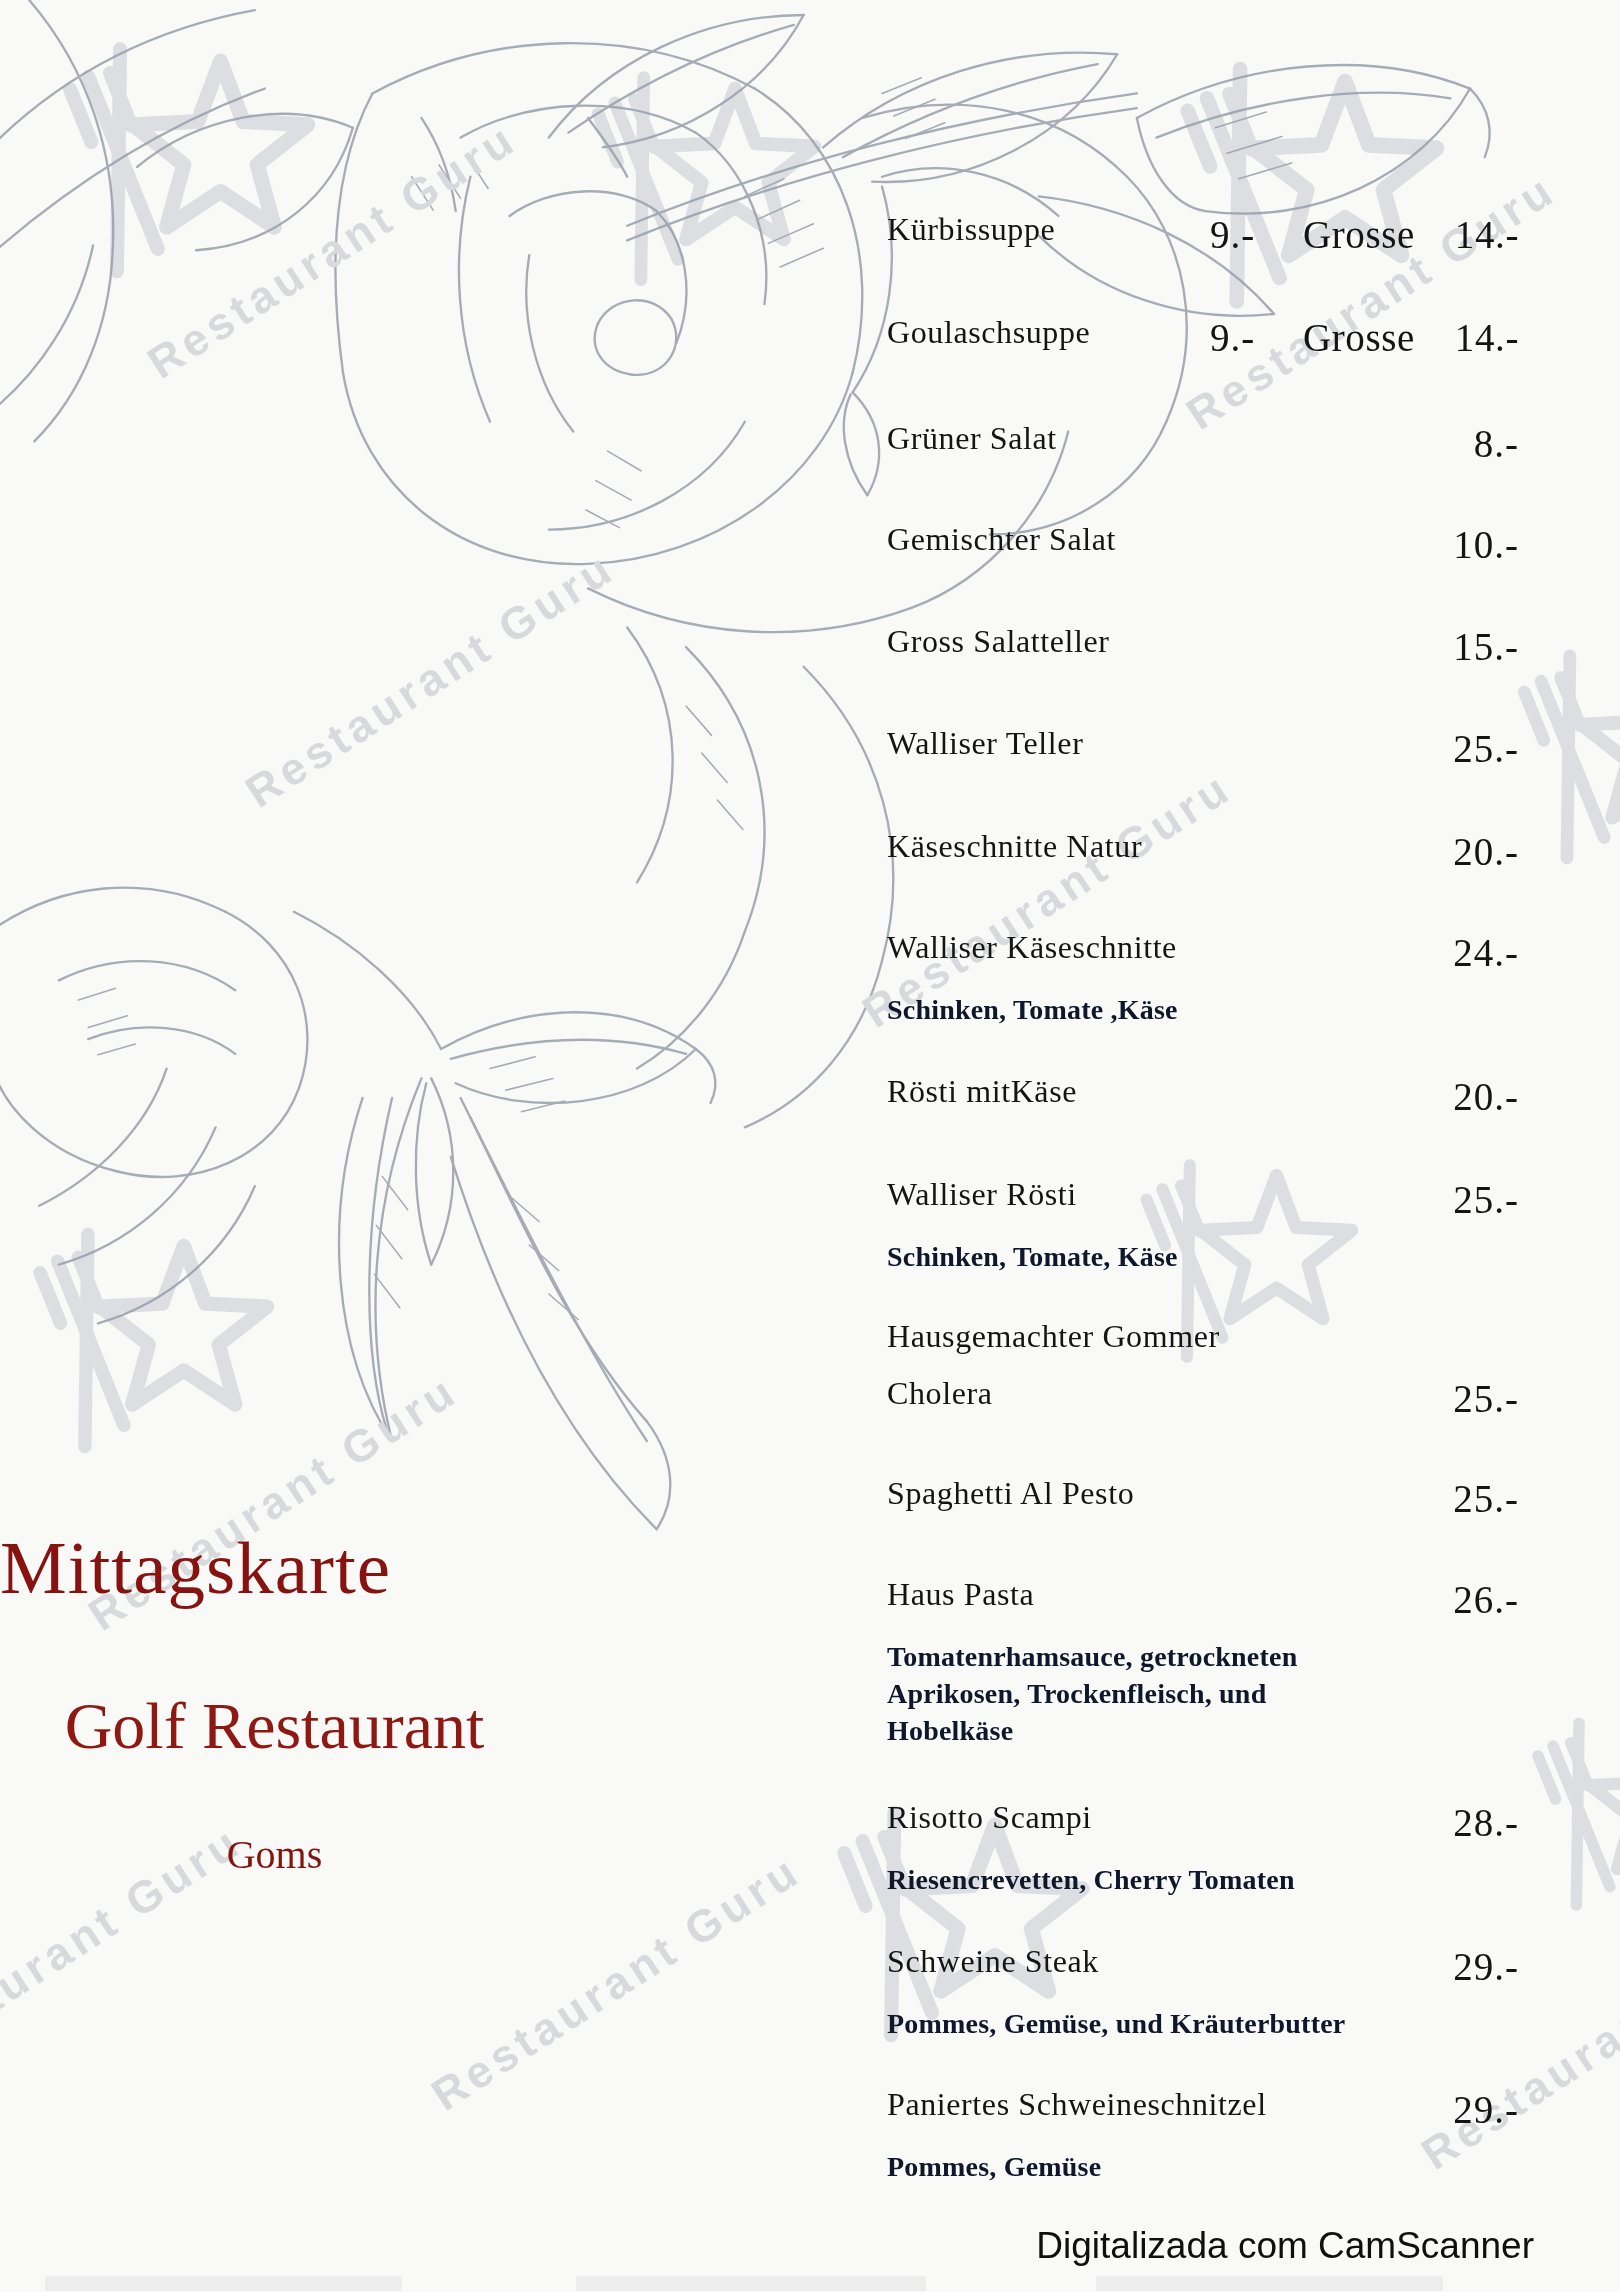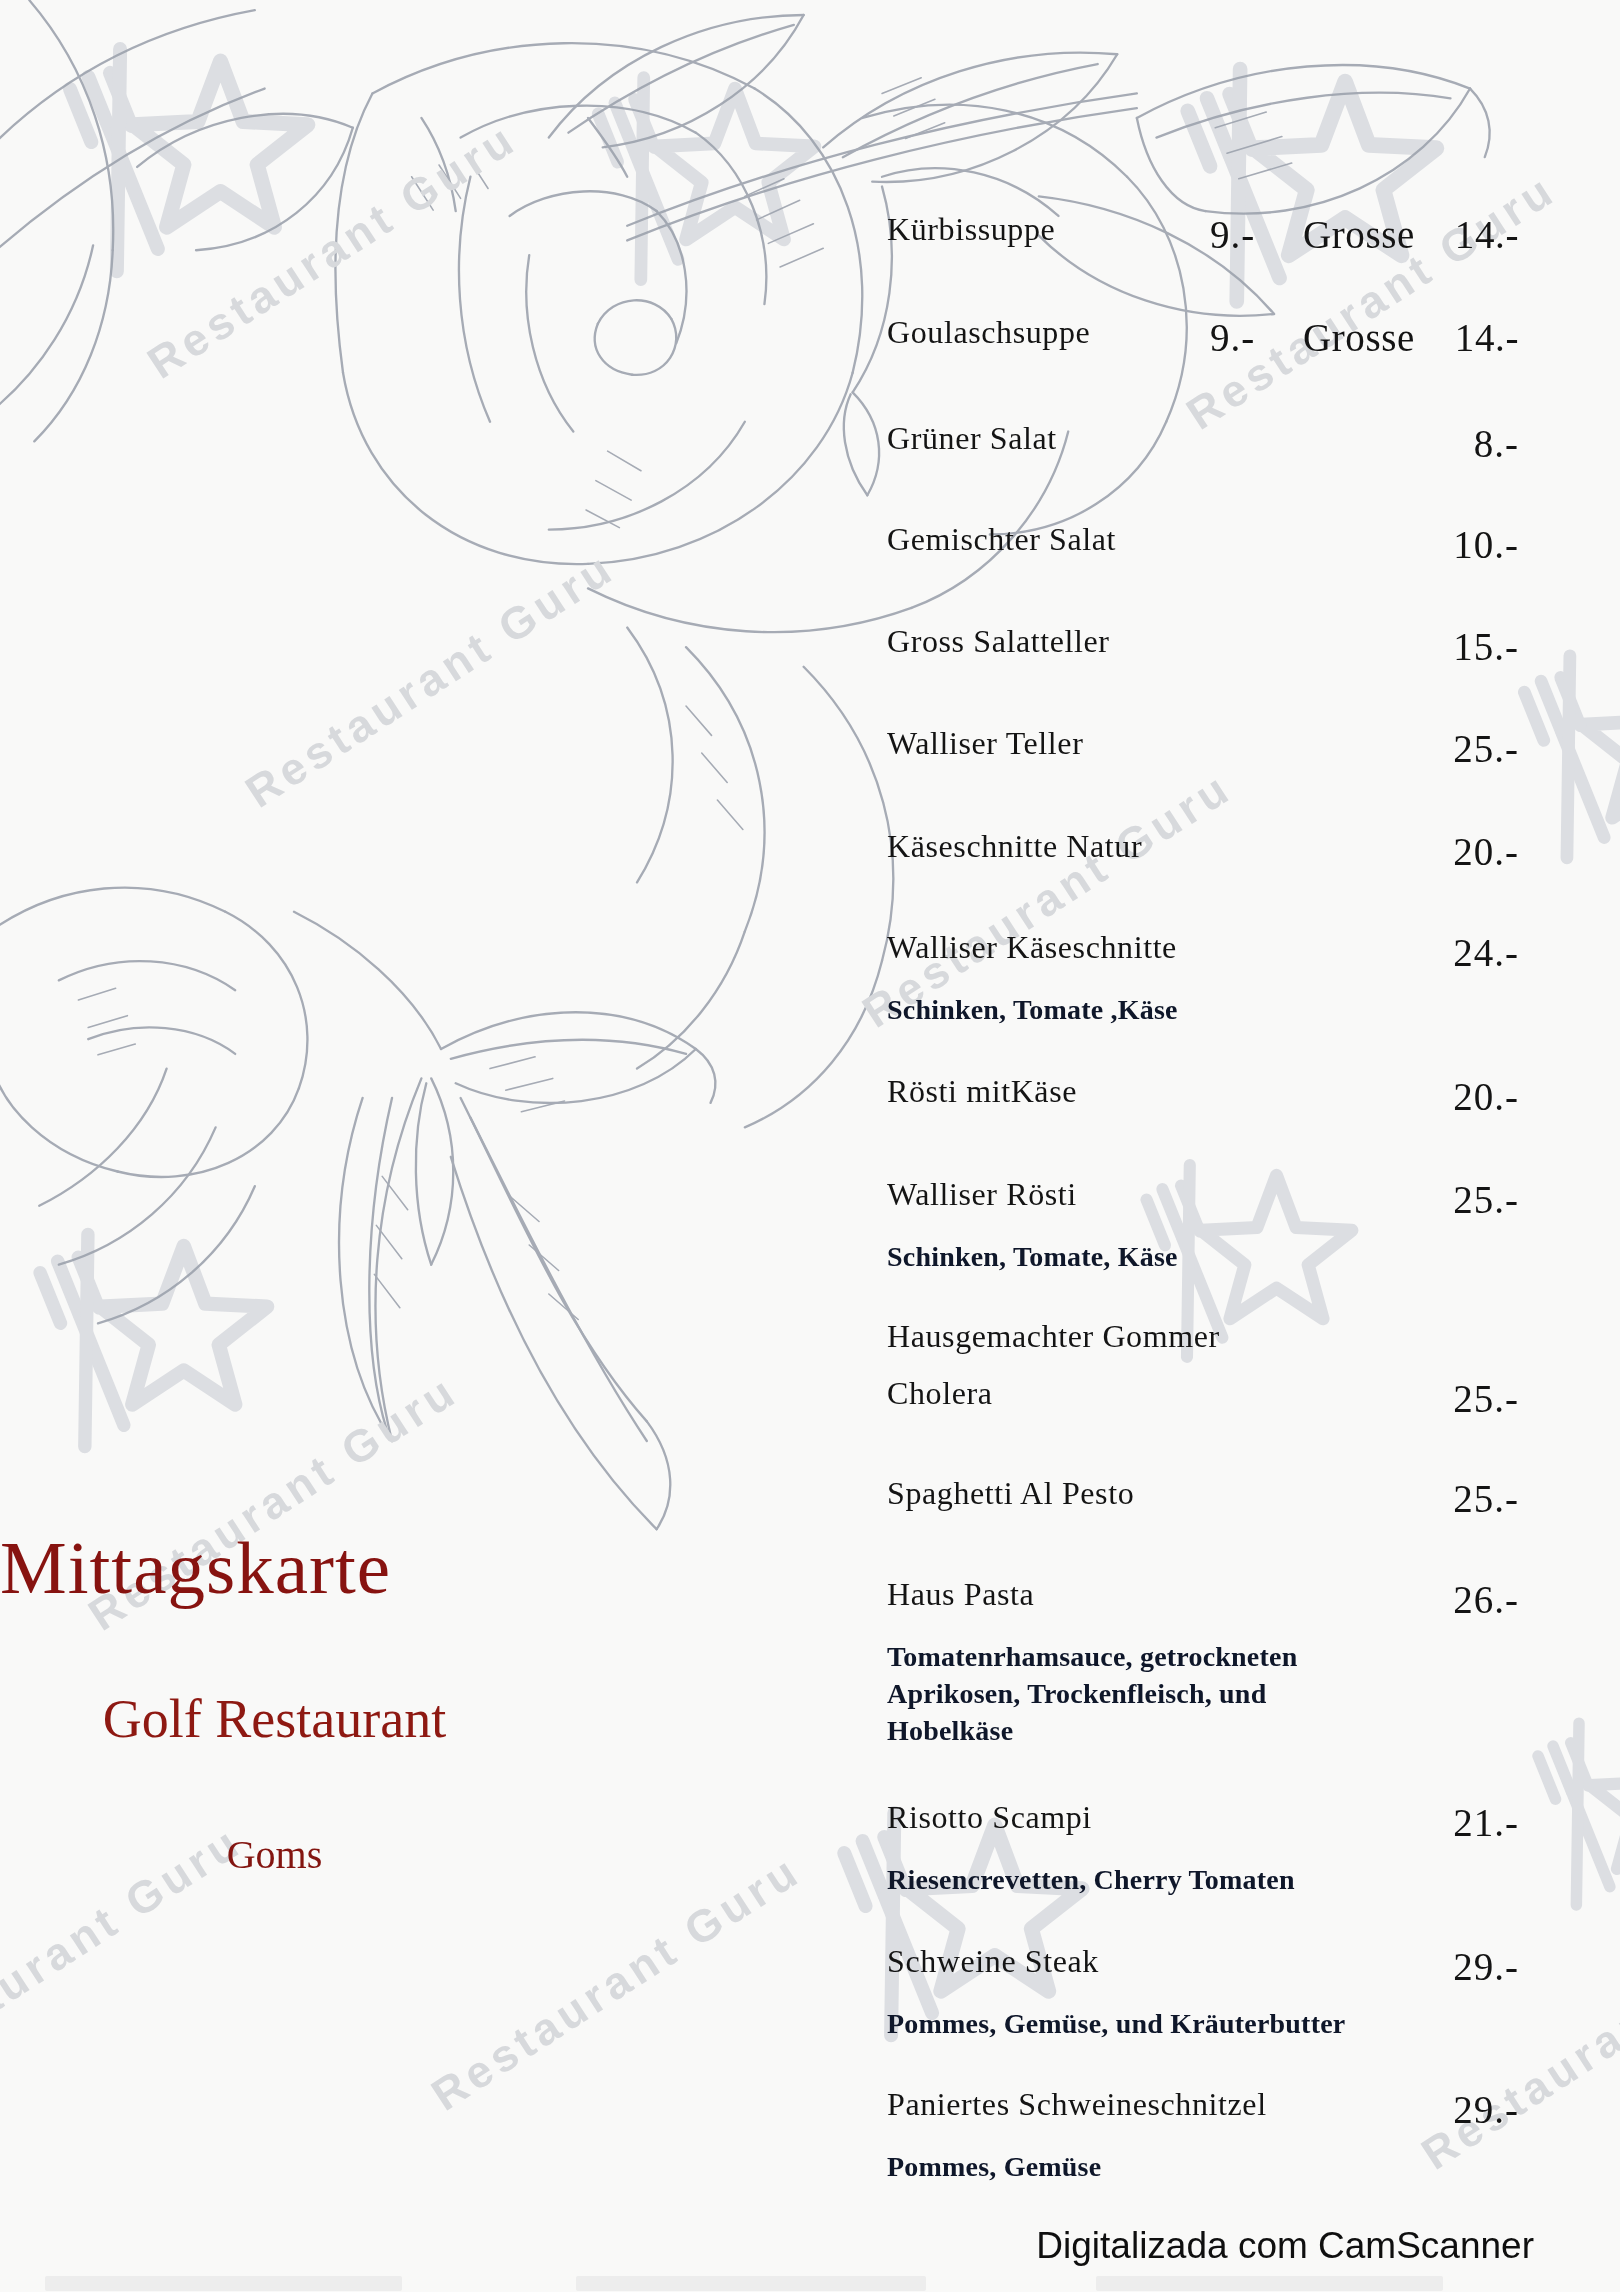--- a/index.html
+++ b/index.html
@@ -23,21 +23,21 @@
   .item-price{position:absolute;right:2px;top:1px;font-size:39px;letter-spacing:1px;}
   .mid-price{position:absolute;left:323px;top:1px;font-size:39px;letter-spacing:1px;}
   .size-wrap{position:absolute;right:2px;top:1px;font-size:39px;display:flex;gap:40px;letter-spacing:0.6px;}
   .item-desc{
     margin-top:8.8px;font-size:28px;font-weight:bold;line-height:37px;
     max-width:510px;letter-spacing:0.2px;color:#0f172a;
   }
   .menu-title{position:absolute;left:0;top:1525px;width:549px;text-align:left;
     font-size:75px;color:#871310;letter-spacing:1px;}
   .restaurant-name{position:absolute;left:0;top:1688px;width:549px;text-align:center;
-    font-size:54px;color:#8e1912;}
+    font-size:66px;color:#8e1912;}
   .location-name{position:absolute;left:0;top:1831px;width:549px;text-align:center;
     font-size:40px;color:#831510;}
   
   .scan-note{
     position:absolute;right:86px;top:2225px;
     font-family:"Liberation Sans", sans-serif;font-size:37px;color:#0f0f0f;
   }
   .scan-bar{position:absolute;top:2276px;height:14.7px;background:#ededed;border-radius:2px;}
   .bar1{left:45px;width:357px;}
   .bar2{left:576px;width:350px;}
@@ -232,21 +232,21 @@
         <div class="row-line2"><span class="item-name">Cholera</span><span class="item-price">25.-</span></div>
       </div>
       <div class="menu-row" style="top: 1475px;">
         <div class="row-line"><span class="item-name">Spaghetti Al Pesto</span><span class="item-price">25.-</span></div>
       </div>
       <div class="menu-row" style="top: 1576px;">
         <div class="row-line"><span class="item-name">Haus Pasta</span><span class="item-price">26.-</span></div>
         <div class="item-desc">Tomatenrhamsauce, getrockneten Aprikosen, Trockenfleisch, und Hobelkäse</div>
       </div>
       <div class="menu-row" style="top: 1799px;">
-        <div class="row-line"><span class="item-name">Risotto Scampi</span><span class="item-price">21.-</span></div>
+        <div class="row-line"><span class="item-name">Risotto Scampi</span><span class="item-price">28.-</span></div>
         <div class="item-desc">Riesencrevetten, Cherry Tomaten</div>
       </div>
       <div class="menu-row" style="top: 1943px;">
         <div class="row-line"><span class="item-name">Schweine Steak</span><span class="item-price">29.-</span></div>
         <div class="item-desc">Pommes, Gemüse, und Kräuterbutter</div>
       </div>
       <div class="menu-row" style="top: 2086px;">
         <div class="row-line"><span class="item-name">Paniertes Schweineschnitzel</span><span class="item-price">29.-</span></div>
         <div class="item-desc">Pommes, Gemüse</div>
       </div>

